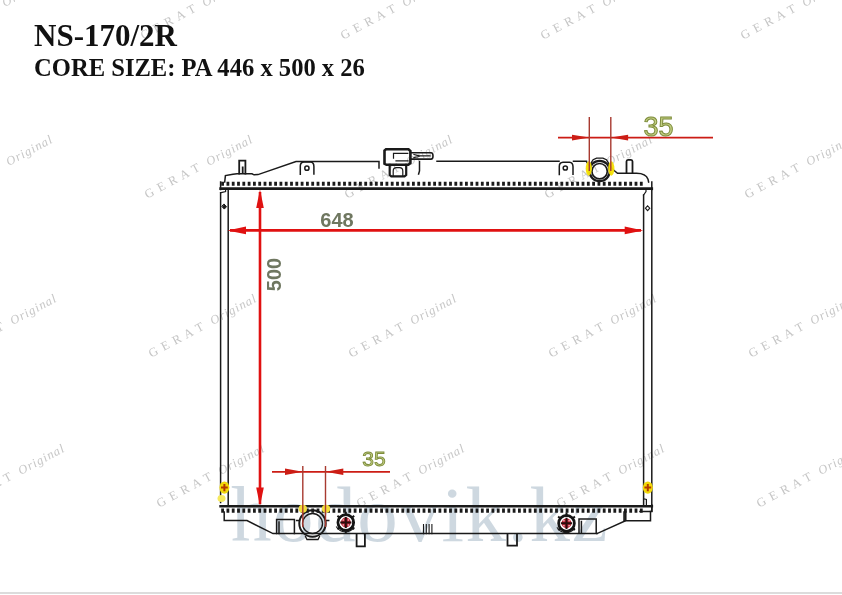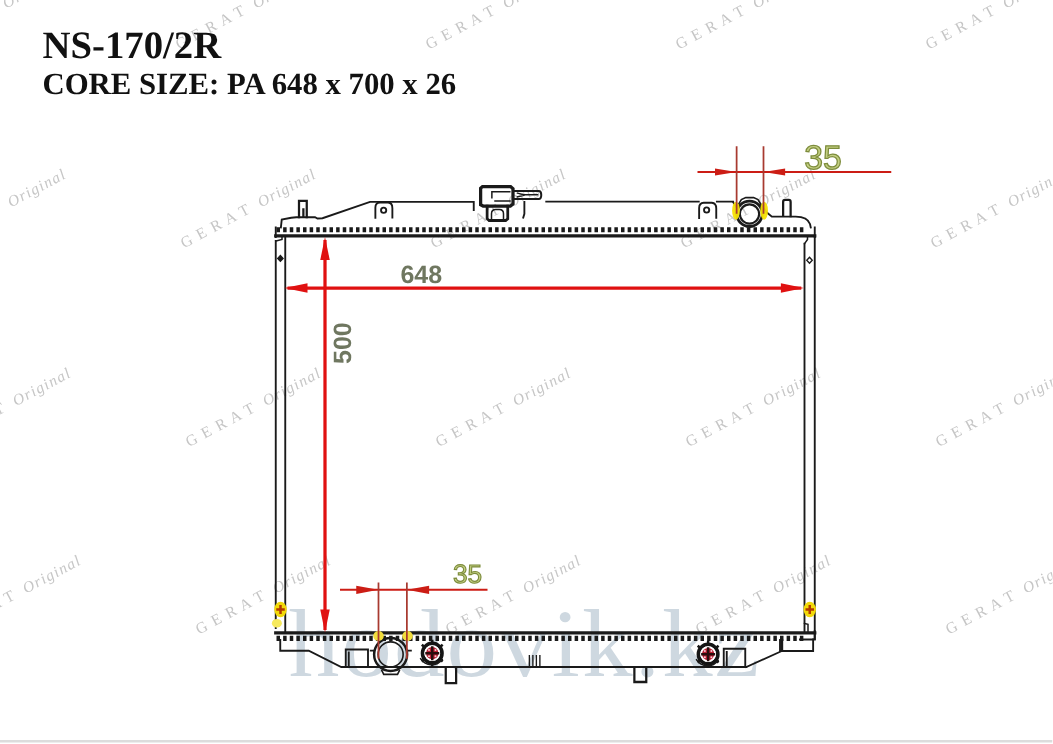--- a/index.html
+++ b/index.html
@@ -35,21 +35,21 @@
 <div class="wm" style="left:-46px;top:498px;">G E R A T&nbsp;&nbsp;<i>Original</i></div>
 <div class="wm" style="left:154px;top:498px;">G E R A T&nbsp;&nbsp;<i>Original</i></div>
 <div class="wm" style="left:354px;top:498px;">G E R A T&nbsp;&nbsp;<i>Original</i></div>
 <div class="wm" style="left:554px;top:498px;">G E R A T&nbsp;&nbsp;<i>Original</i></div>
 <div class="wm" style="left:754px;top:498px;">G E R A T&nbsp;&nbsp;<i>Original</i></div>
 
 <div class="hod">hodovik.kz</div>
 
 <div class="t1">NS-170/2R</div>
 
-<div class="t2">CORE SIZE: PA 648 x 700 x 26</div>
+<div class="t2">CORE SIZE: PA 446 x 500 x 26</div>
 <svg width="842" height="595" viewBox="0 0 842 595">
 <g fill="none" stroke="#1a1a1a" stroke-width="1.5" stroke-linecap="square" stroke-linejoin="miter">
 
 <path d="M224.7,182 L225.4,175.6 L233,174.2 L237,173.8 H252 L254,174.8 L258,174.6 L296,161.5 H379 M379,161.5 V168 M437,161.3 H559 M573.5,161.3 H586.5 M613.5,170 L617.5,173.3 H636.5 Q646,173.4 648,179.2 L648.6,182"></path>
 
 <path d="M239.2,173.6 V160.6 H245.4 V173.6 M242.7,167.5 V173.2" stroke-width="1.8"></path>
 
 <path d="M300.3,174.2 V166 Q300.3,162.2 304,162 H310.5 Q313.9,162.3 313.9,166.5 V174"></path>
 
 <circle cx="306.9" cy="168.2" r="2.1"></circle>

